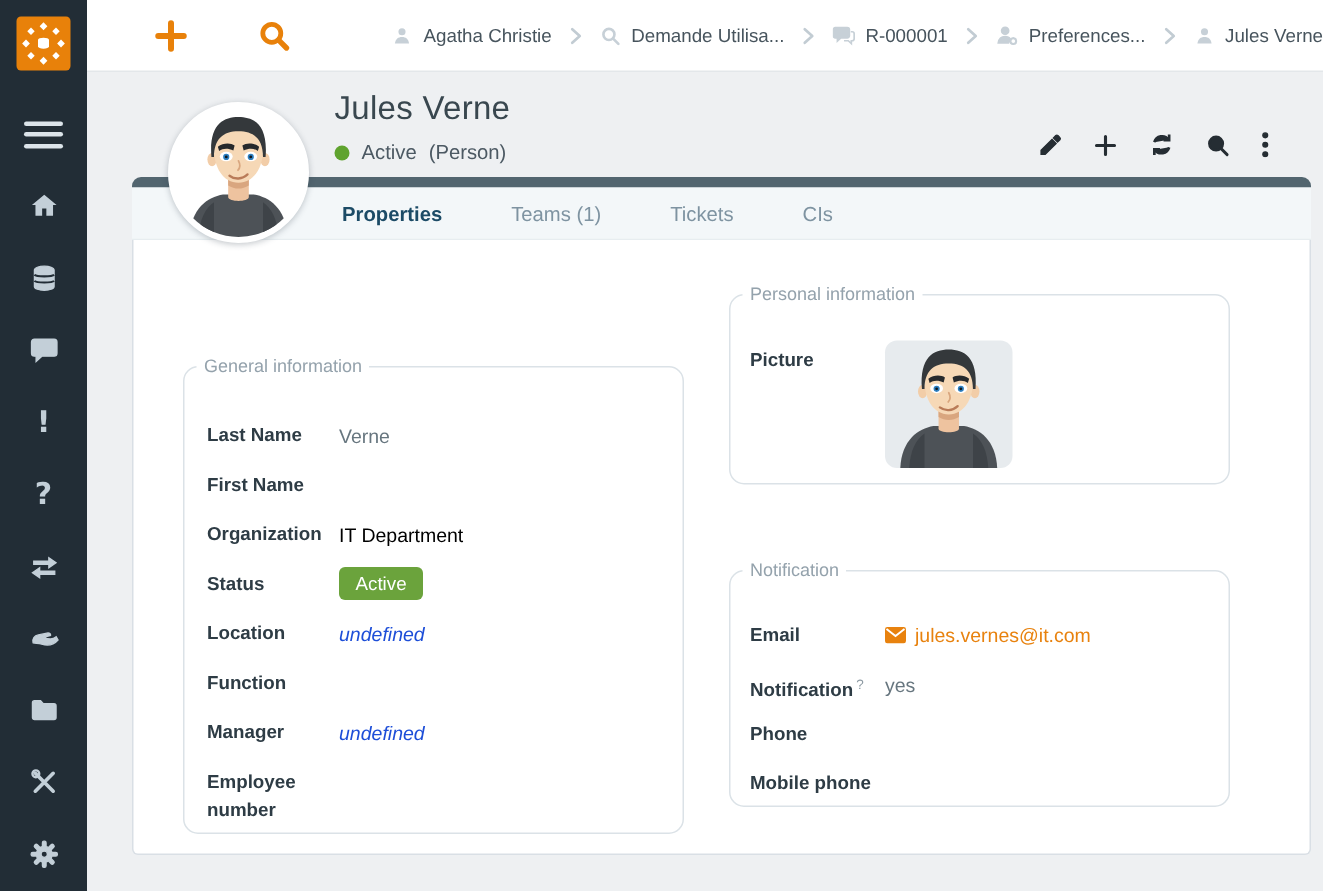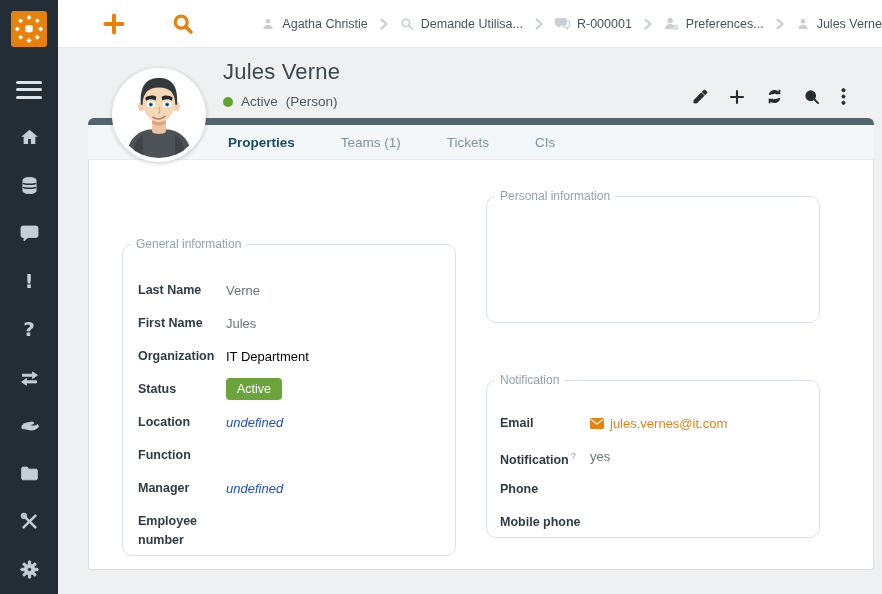--- a/index.html
+++ b/index.html
@@ -341,21 +341,20 @@
 
       <section class="fs fs-general">
         <span class="fs-legend">General information</span>
 
         <div class="frow">
           <span class="flabel">Last Name</span>
           <span class="fvalue">Verne</span>
         </div>
         <div class="frow">
           <span class="flabel">First Name</span>
-          <span class="fvalue">Jules</span>
         </div>
         <div class="frow">
           <span class="flabel">Organization</span>
           <span class="fvalue link">IT Department</span>
         </div>
         <div class="frow">
           <span class="flabel">Status</span>
           <span><span class="badge">Active</span></span>
         </div>
         <div class="frow">
@@ -371,20 +370,30 @@
           <span class="fvalue undef">undefined</span>
         </div>
         <div class="frow tall">
           <span class="flabel">Employee number</span>
           <span class="fvalue"></span>
         </div>
       </section>
 
       <section class="fs fs-personal">
         <span class="fs-legend">Personal information</span>
+        <div class="frow">
+          <span class="flabel">Picture</span>
+          <span>
+            <span class="pic-box" style="display:inline-block">
+              <svg viewBox="0 0 100 100">
+                  <use href="#sym-avatar"></use>
+                </svg>
+            </span>
+          </span>
+        </div>
       </section>
 
       <section class="fs fs-notification">
         <span class="fs-legend">Notification</span>
 
         <div class="frow">
           <span class="flabel">Email</span>
           <span class="email-val">
             <svg width="14" height="11" viewBox="0 0 14 11">
               <rect x="0" y="0" width="14" height="11" rx="1.6" fill="#e8820e"></rect>

